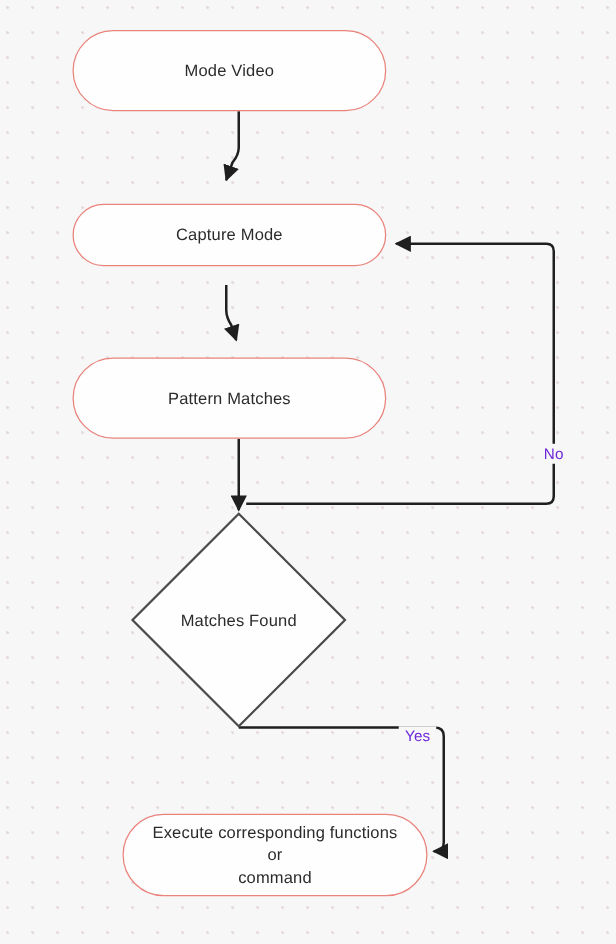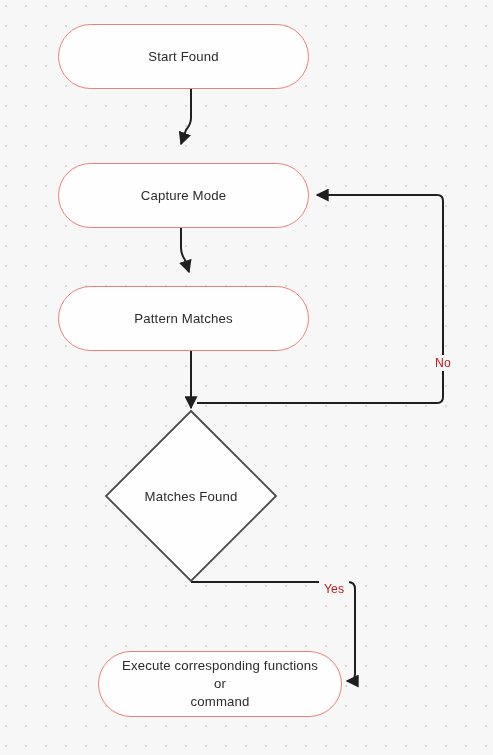--- a/index.html
+++ b/index.html
@@ -68,21 +68,21 @@
     position: relative;
     z-index: 2;
     font-size: 13.2px;
     color: #2b2b2b;
     text-align: center;
     letter-spacing: 0.15px;
   }
   .edge-label {
     position: absolute;
     font-size: 12.2px;
-    color: #b91c1c;
+    color: #6d28d9;
     background: #f7f7f8;
     padding: 1px 5px;
     white-space: nowrap;
     letter-spacing: 0.1px;
   }
 </style>
 </head>
 <body>
 
 <div id="canvas">
@@ -99,24 +99,24 @@
     <path d="M 181 228 L 181 248 Q 181 254 185 260 L 189 272" fill="none" stroke="#1f1f1f" stroke-width="2" marker-end="url(#arrow)"></path>
 
     <path d="M 191 351 L 191 408" fill="none" stroke="#1f1f1f" stroke-width="2" marker-end="url(#arrow)"></path>
 
     <path d="M 197 403 L 437 403 Q 443 403 443 397 L 443 201 Q 443 195 437 195 L 317 195" fill="none" stroke="#1f1f1f" stroke-width="2" marker-end="url(#arrow)"></path>
 
     <path d="M 191 582 L 348 582 Q 355 582 355 589 L 355 674 Q 355 681 348 681 L 347 681" fill="none" stroke="#1f1f1f" stroke-width="2" marker-end="url(#arrow)"></path>
   </svg>
 
   <div class="node rounded" style="left:58px; top:24px; width:251px; height:65px;">
-    <span class="node-label">Start Found</span>
+    <span class="node-label">Mode Video</span>
   </div>
 
-  <div class="node rounded" style="left:58px; top:163px; width:251px; height:65px;">
+  <div class="node rounded" style="left:58px; top:163px; width:251px; height:50px;">
     <span class="node-label">Capture Mode</span>
   </div>
 
   <div class="node rounded" style="left:58px; top:286px; width:251px; height:65px;">
     <span class="node-label">Pattern Matches</span>
   </div>
 
   <div class="diamond-wrap" style="left:104px; top:409px; width:174px; height:174px;">
     <svg class="diamond-shape" viewBox="0 0 174 174" xmlns="http://www.w3.org/2000/svg">
       <polygon points="87,2 172,87 87,172 2,87" fill="#fefefe" stroke="#4a4a4a" stroke-width="1.8"></polygon>

